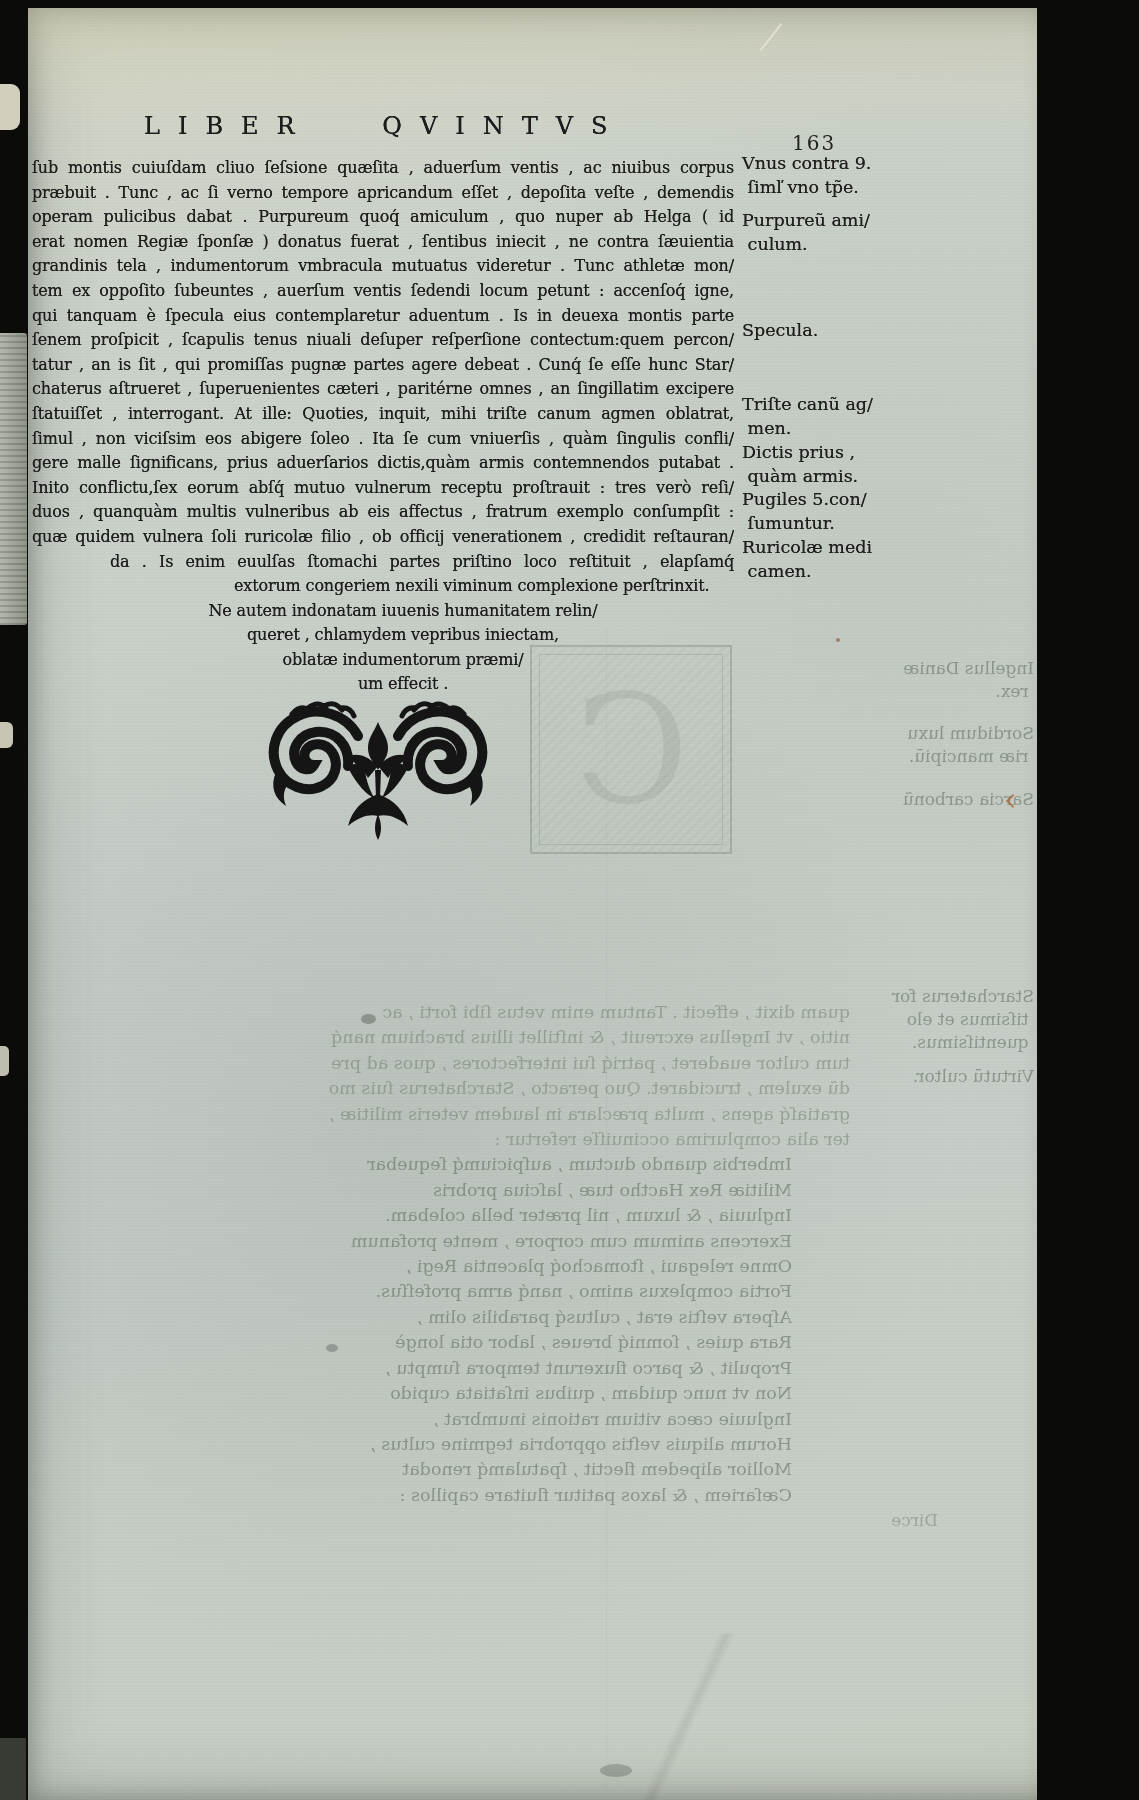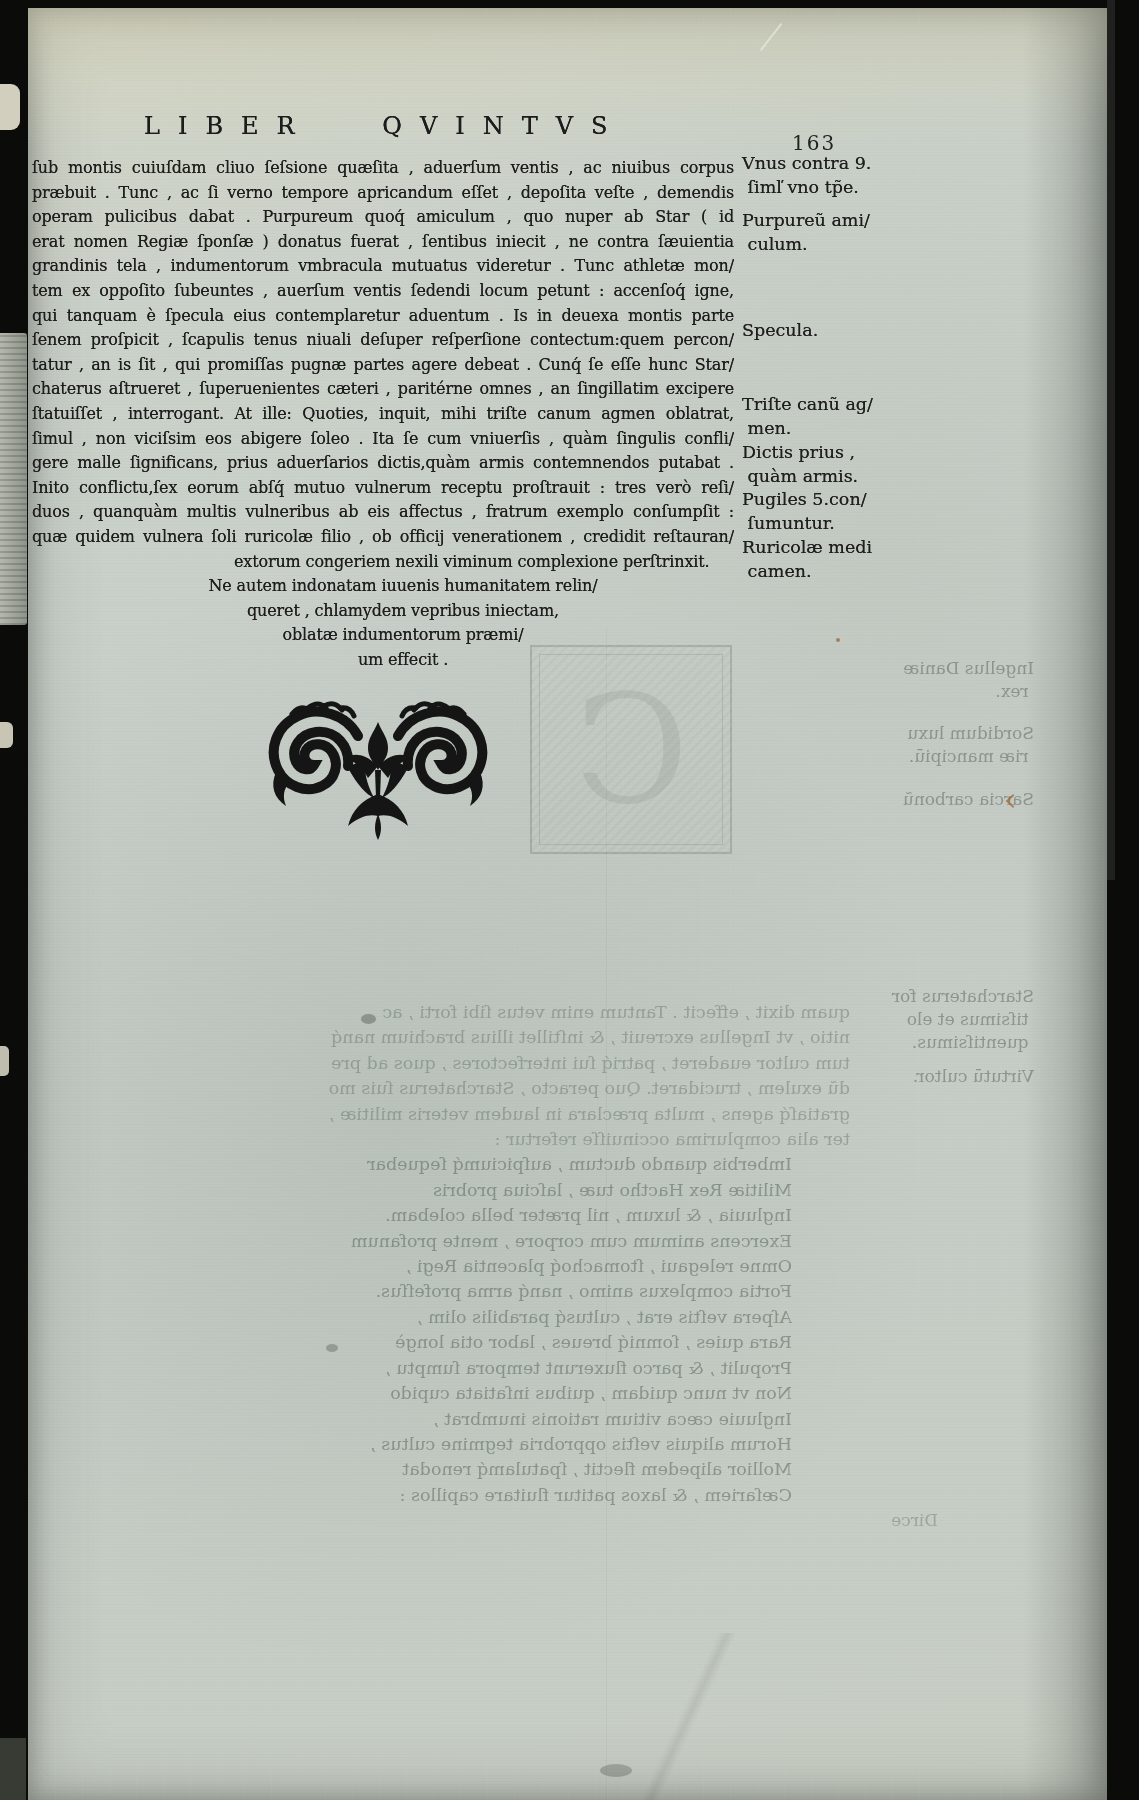--- a/index.html
+++ b/index.html
@@ -1,16 +1,16 @@
 <!DOCTYPE html>
 <html><head>
 <meta charset="utf-8">
 <style>
   html,body{margin:0;padding:0;background:#0b0c0a;}
-  .root{position:relative;width:1139px;height:1800px;background:#0b0c0a;overflow:hidden;
+  .root{position:relative;width:1037px;height:1800px;background:#0b0c0a;overflow:hidden;
         font-family:"DejaVu Serif","Liberation Serif",serif;}
   
   .page{position:absolute;left:28px;top:8px;width:1079px;height:1792px;
         background:linear-gradient(168deg,#d2d5c6 0%,#cbd2ca 16%,#c7cfc8 42%,#c5cdc6 68%,#c8cec4 100%);
         box-shadow:inset 0 0 70px rgba(70,76,68,.30), inset -10px 0 30px rgba(55,60,54,.25), inset 6px 0 18px rgba(90,96,88,.25);
         overflow:hidden;}
   .page::before{content:"";position:absolute;inset:0;pointer-events:none;
         background:repeating-linear-gradient(90deg,rgba(255,255,255,.025) 0 1px,transparent 1px 27px),
                    repeating-linear-gradient(0deg,rgba(0,0,0,.014) 0 1px,transparent 1px 3px);}
   .stain-top{position:absolute;left:-20px;top:-12px;width:1120px;height:150px;
@@ -96,34 +96,35 @@
     <div class="fold-line"></div>
     <div class="crease"></div>
     <div class="thread"></div>
 
     <div class="header-title">LIBER QVINTVS</div>
     <div class="page-number">163</div>
 
     <div class="main-text">
       <div class="ln j">ſub montis cuiuſdam cliuo ſeſsione quæſita , aduerſum ventis , ac niuibus corpus</div>
       <div class="ln j">præbuit . Tunc , ac ſi verno tempore apricandum eſſet , depoſita veſte , demendis</div>
-      <div class="ln j">operam pulicibus dabat . Purpureum quoq́ amiculum , quo nuper ab Star ( id</div>
+      <div class="ln j">operam pulicibus dabat . Purpureum quoq́ amiculum , quo nuper ab Helga ( id</div>
       <div class="ln j">erat nomen Regiæ ſponſæ ) donatus fuerat , ſentibus iniecit , ne contra ſæuientia</div>
       <div class="ln j">grandinis tela , indumentorum vmbracula mutuatus videretur . Tunc athletæ mon/</div>
       <div class="ln j">tem ex oppoſito ſubeuntes , auerſum ventis ſedendi locum petunt : accenſoq́ igne,</div>
       <div class="ln j">qui tanquam è ſpecula eius contemplaretur aduentum . Is in deuexa montis parte</div>
       <div class="ln j">ſenem proſpicit , ſcapulis tenus niuali deſuper reſperſione contectum:quem percon/</div>
       <div class="ln j">tatur , an is ſit , qui promiſſas pugnæ partes agere debeat . Cunq́ ſe eſſe hunc Star/</div>
       <div class="ln j">chaterus aſtrueret , ſuperuenientes cæteri , paritérne omnes , an ſingillatim excipere</div>
       <div class="ln j">ſtatuiſſet , interrogant. At ille: Quoties, inquit, mihi triſte canum agmen oblatrat,</div>
       <div class="ln j">ſimul , non viciſsim eos abigere ſoleo . Ita ſe cum vniuerſis , quàm ſingulis confli/</div>
       <div class="ln j">gere malle ſignificans, prius aduerſarios dictis,quàm armis contemnendos putabat .</div>
       <div class="ln j">Inito conflictu,ſex eorum abſq́ mutuo vulnerum receptu proſtrauit : tres verò reſi/</div>
       <div class="ln j">duos , quanquàm multis vulneribus ab eis affectus , fratrum exemplo conſumpſit :</div>
       <div class="ln j">quæ quidem vulnera ſoli ruricolæ filio , ob officij venerationem , credidit reſtauran/</div>
+      <div class="ln i1">da . Is enim euulſas ſtomachi partes priſtino loco reſtituit , elapſamq́</div>
       <div class="ln c2">extorum congeriem nexili viminum complexione perſtrinxit.</div>
       <div class="ln c">Ne autem indonatam iuuenis humanitatem relin/</div>
       <div class="ln c">queret , chlamydem vepribus iniectam,</div>
       <div class="ln c">oblatæ indumentorum præmi/</div>
       <div class="ln c">um effecit .</div>
     </div>
 
     <div class="mnote" style="top:144px">Vnus contra 9.
  ſimľ vno tp̃e.</div>
     <div class="mnote" style="top:201px">Purpureũ ami/

